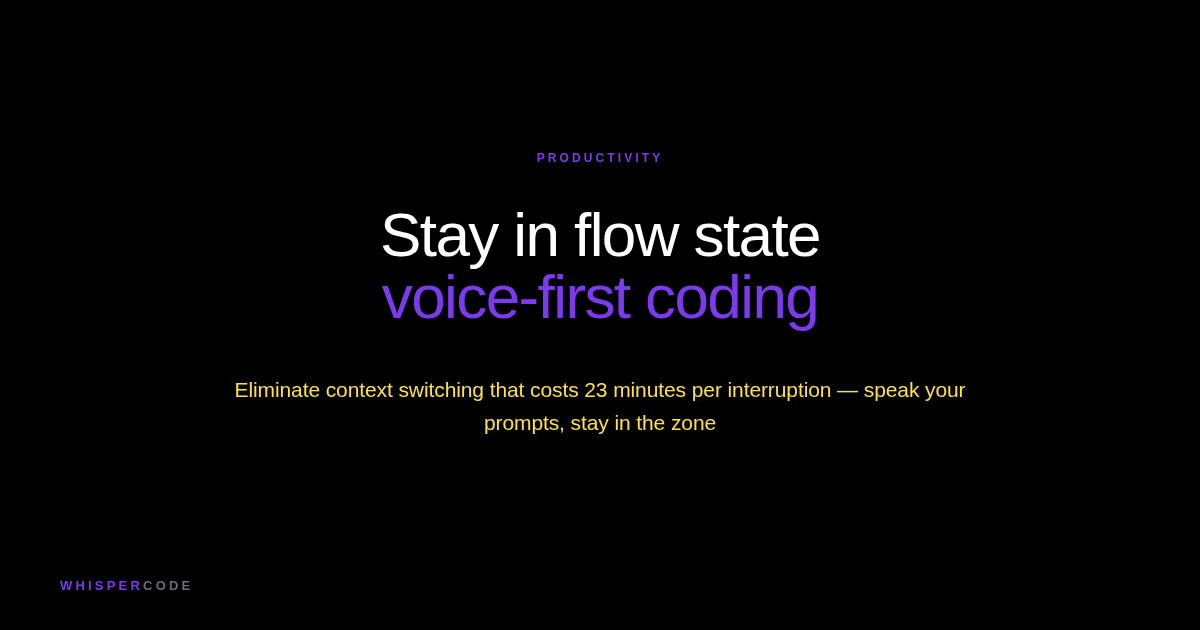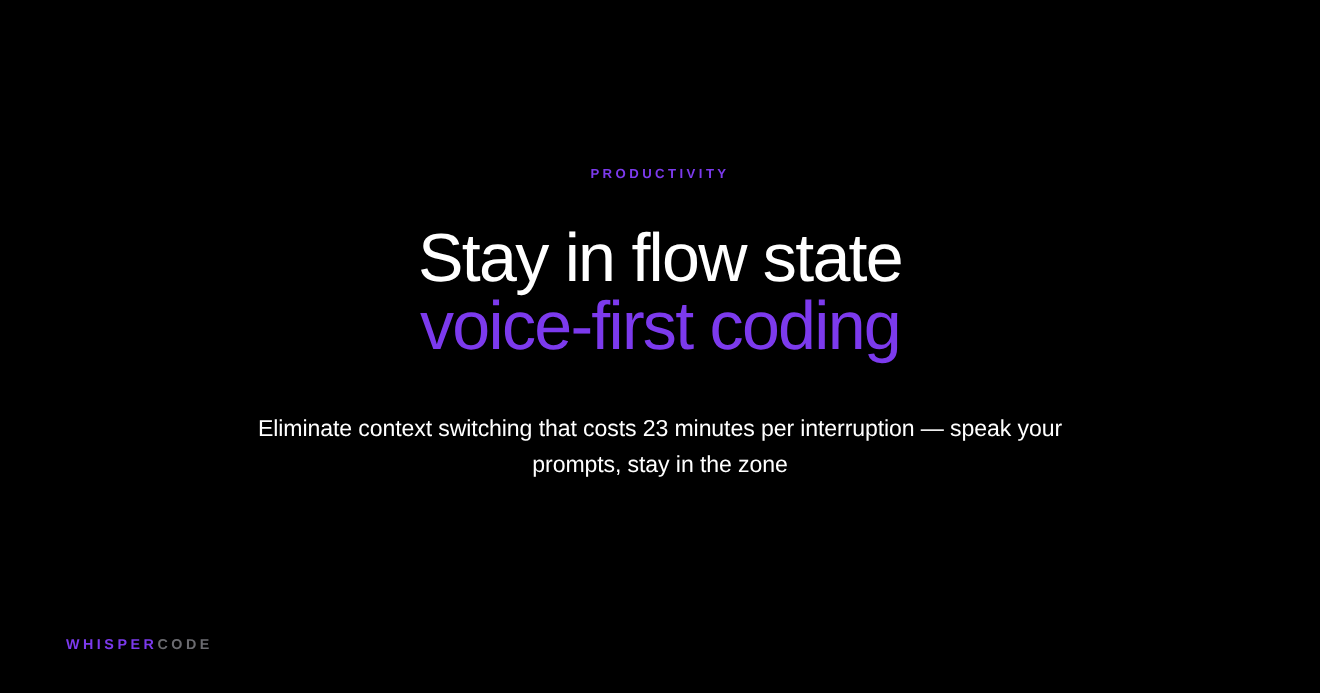--- a/index.html
+++ b/index.html
@@ -66,21 +66,21 @@
   }
 
   .subhead {
     margin: 45px 0 0 0;
     width: 770px;
     text-align: center;
     font-size: 21px;
     font-weight: 400;
     line-height: 33px;
     letter-spacing: -0.1px;
-    color: #ffffff;
+    color: #fde047;
   }
 
   .logo {
     position: absolute;
     left: 60px;
     bottom: 38px;
     font-size: 13px;
     font-weight: 700;
     letter-spacing: 3.2px;
     line-height: 1;

